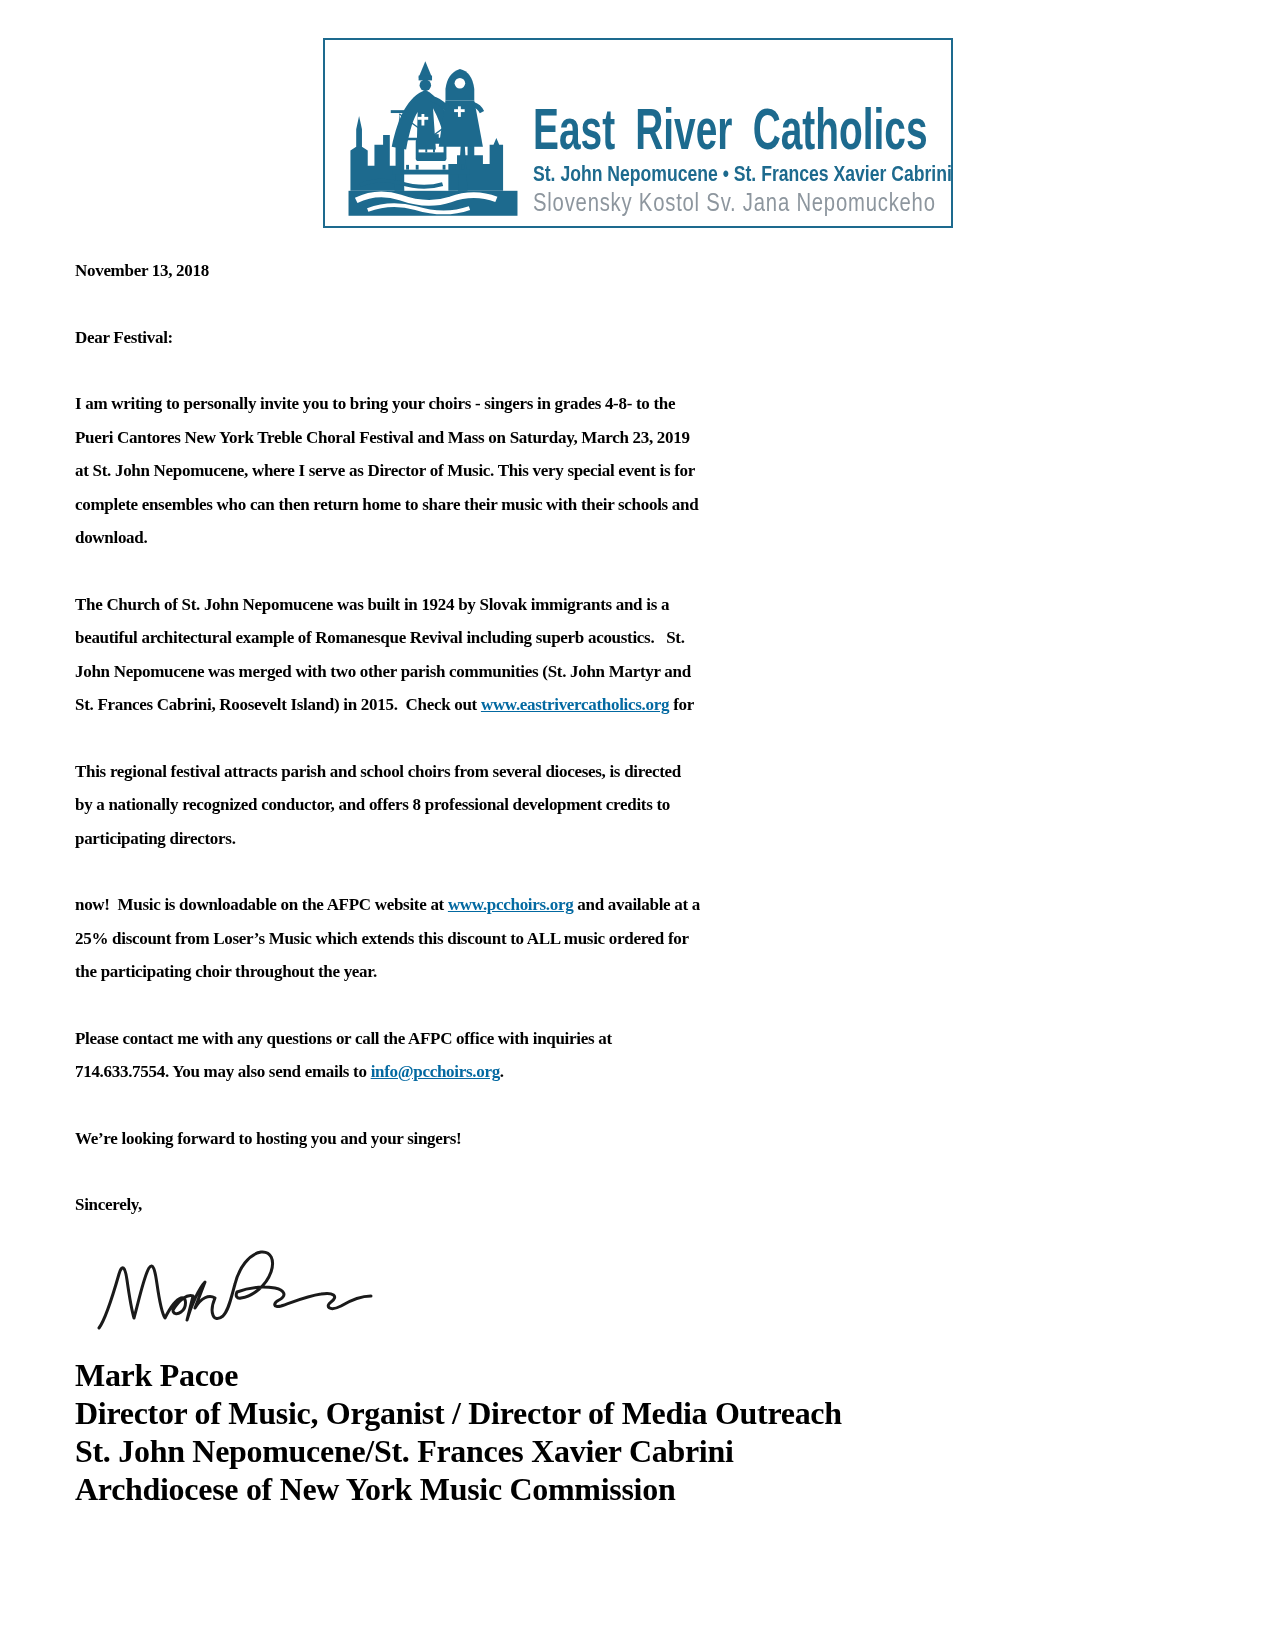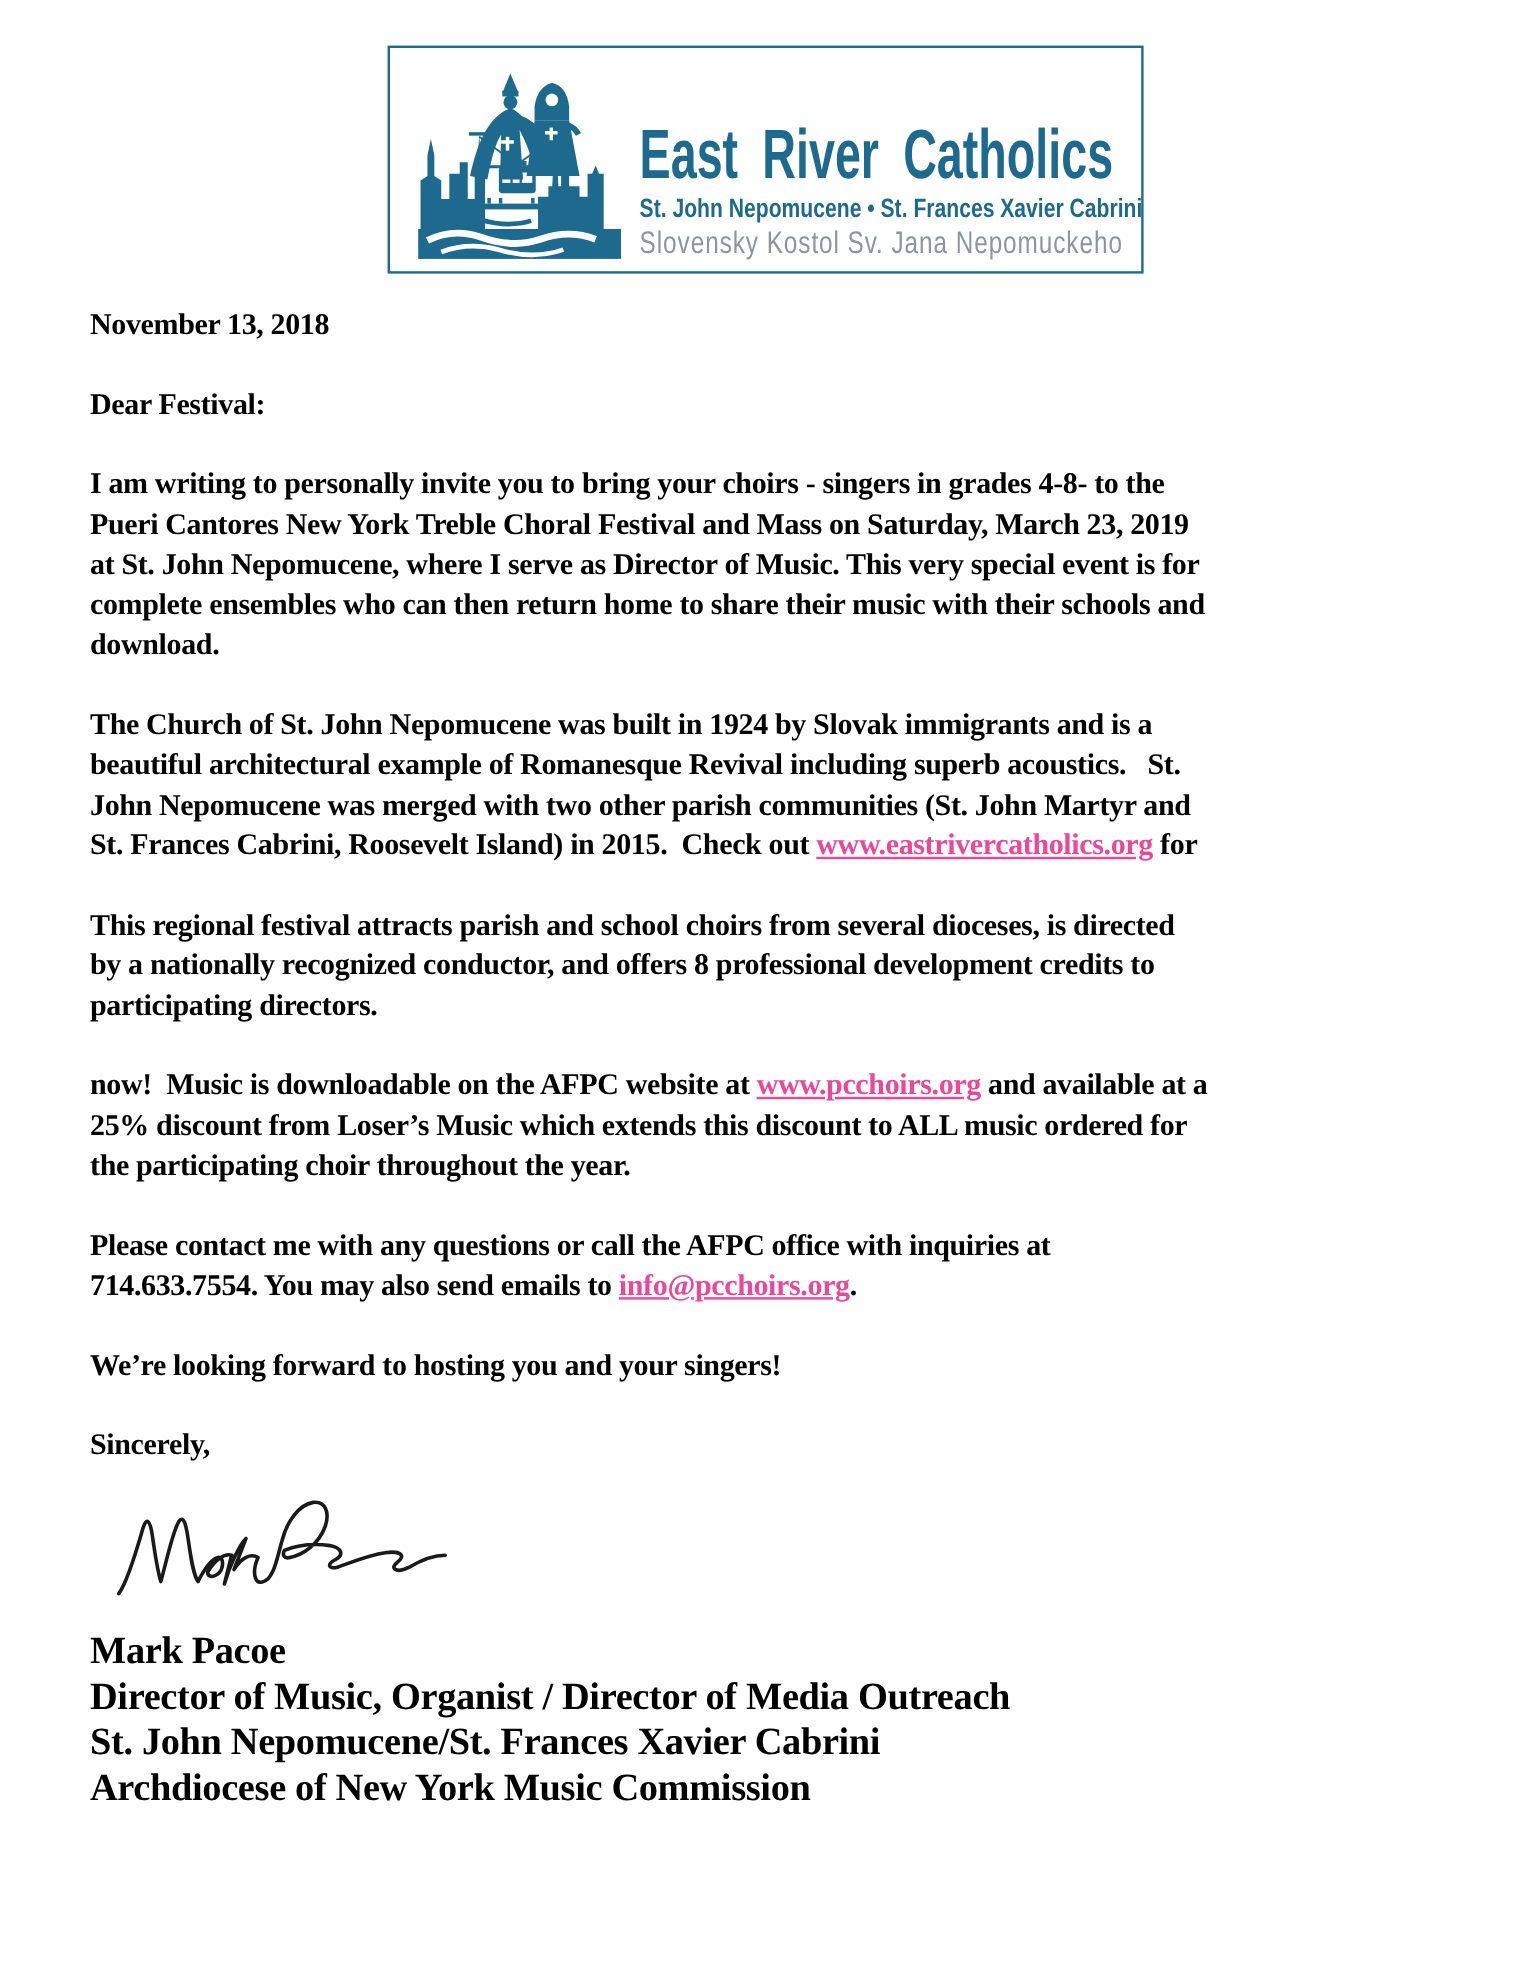--- a/index.html
+++ b/index.html
@@ -28,25 +28,25 @@
     font-weight:bold; font-size:22px; line-height:1.1; color:#1d6a8e;
     transform:scaleX(0.8); transform-origin:left bottom; margin-top:4px;
   }
   .logo-tagline {
     font-weight:normal; font-size:26px; line-height:1.15; color:#8d969e;
     transform:scaleX(0.78); transform-origin:left bottom; margin-top:2px; letter-spacing:1px;
   }
   
   .content { margin:26px 60px 0 75px; }
   .line {
-    white-space:pre; font-weight:bold; font-size:25px; line-height:33.5px;
+    white-space:pre; font-weight:bold; font-size:17px; line-height:33.5px;
     letter-spacing:-0.3px;
   }
   .block { margin:0 0 33px 0; }
-  .doclink { color:#ec4899; text-decoration:underline; font-weight:bold; cursor:pointer; }
+  .doclink { color:#0369a1; text-decoration:underline; font-weight:bold; cursor:pointer; }
   
   .signature-svg { display:block; margin:8px 0 4px 14px; }
   .sig-line { white-space:pre; font-weight:bold; font-size:32px; line-height:38px; letter-spacing:-0.3px; }
 </style>
 </head>
 <body>
 
 <div class="page">
 
   <div class="letterhead">

